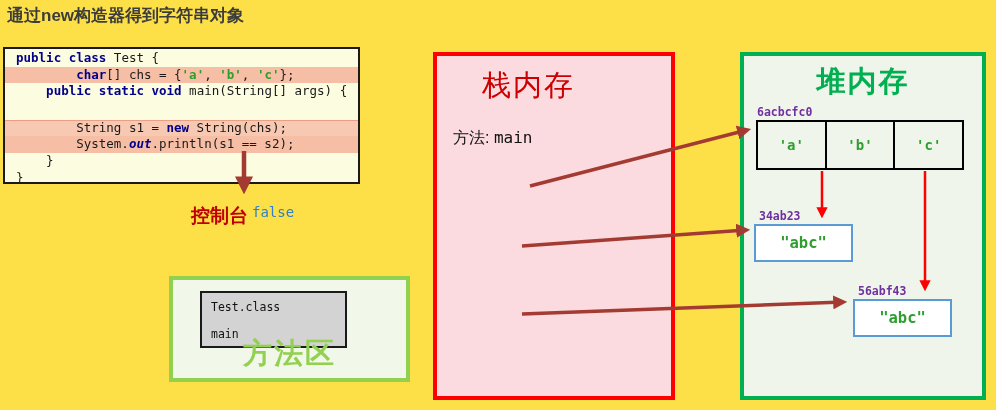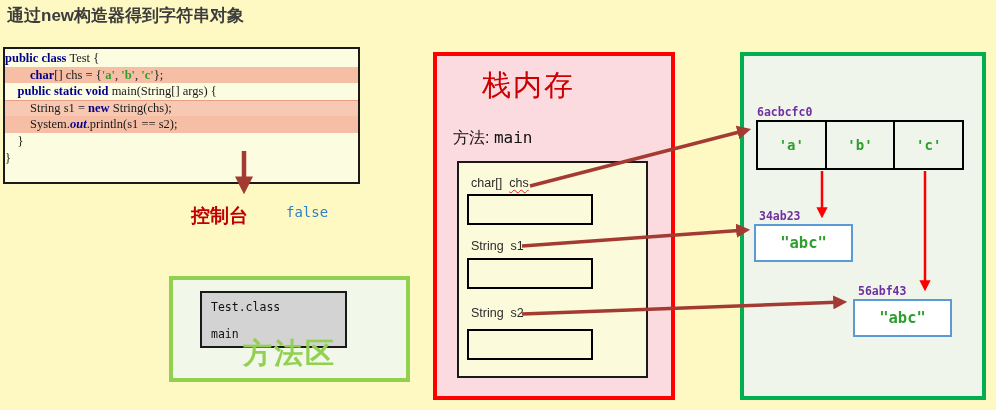--- a/index.html
+++ b/index.html
@@ -1,39 +1,39 @@
 <!DOCTYPE html>
 <html><head>
 <meta charset="utf-8">
 <style>
   html,body{margin:0;padding:0;background:#fff;}
-  .canvas{position:relative;width:996px;height:410px;background:#fef9c3;overflow:hidden;
+  .canvas{position:relative;width:996px;height:410px;background:#fde047;overflow:hidden;
           font-family:"Liberation Sans","DejaVu Sans",sans-serif;}
   .mono{font-family:"DejaVu Sans Mono","Liberation Mono",monospace;}
 
   
   .page-title{position:absolute;left:7px;top:4px;font-size:17px;font-weight:bold;color:#3c3c3c;}
 
   
   .code-box{position:absolute;left:3px;top:47px;width:357px;height:137px;box-sizing:border-box;
             background:#FCFCE1;border:2px solid #1a1a1a;
             font-family:"DejaVu Sans Mono","Liberation Mono",monospace;
             font-size:12.5px;line-height:16.6px;padding-top:1px;}
-  .code-line{white-space:pre;padding-left:0;color:#1a1a1a;font-family:Liberation Serif, serif;}
+  .code-line{white-space:pre;padding-left:11px;color:#1a1a1a;}
   .code-line.hl-dark{background:#F6BEA5;}
   .code-line.hl-light{background:#F8C9B2;}
-  .code-line.sep-b{box-shadow:0 1px 0 #EC9E85 inset;}
+  .code-line.sep-b{box-shadow:0 1px 0 #EC9E85 inset;margin-top:20px;}
   .tok-kw{color:#00008B;font-weight:bold;}
   .tok-p{color:#1a1a1a;}
   .tok-str{color:#2E9E2E;font-weight:bold;}
   .tok-out{color:#00008B;font-weight:bold;font-style:italic;}
 
   
   .console-label{position:absolute;left:191px;top:203px;font-size:19px;font-weight:bold;color:#C00000;}
-  .console-value{position:absolute;left:252px;top:204px;font-size:14px;color:#2E80C8;margin-left:34px;}
+  .console-value{position:absolute;left:252px;top:204px;font-size:14px;color:#2E80C8;}
 
   
   .method-box{position:absolute;left:169px;top:276px;width:241px;height:106px;box-sizing:border-box;
               border:4px solid #92D050;background:#F1F8EA;}
   .method-inner{position:absolute;left:27px;top:11px;width:147px;height:57px;box-sizing:border-box;
                 background:#D3D3D3;border:2px solid #1a1a1a;font-size:11.5px;color:#111;
                 padding:7px 0 0 9px;}
   .method-inner .line2{margin-top:13px;}
   .method-title{position:absolute;left:0;bottom:4px;width:100%;text-align:center;
                 font-size:29px;font-weight:bold;color:#92D050;letter-spacing:2px;}
@@ -97,40 +97,24 @@
     </div>
     <div class="method-title">方法区</div>
   </div>
 
   <div class="stack-box">
     <div class="stack-title">栈内存</div>
     <div class="stack-method">
       <span>方法:</span>
       <span class="mono">main</span>
     </div>
-    <div class="stack-frame">
-      <div class="slot-label" style="top:13px;">
-        <span>char[]</span>&nbsp;
-        <span class="wavy">chs</span>
-      </div>
-      <div class="slot-rect" style="top:31px;"></div>
-      <div class="slot-label" style="top:76px;">
-        <span>String</span>&nbsp;
-        <span>s1</span>
-      </div>
-      <div class="slot-rect" style="top:95px;"></div>
-      <div class="slot-label" style="top:143px;">
-        <span>String</span>&nbsp;
-        <span>s2</span>
-      </div>
-      <div class="slot-rect" style="top:166px;"></div>
-    </div>
   </div>
 
   <div class="heap-box">
+    <div class="heap-title">堆内存</div>
     <div class="addr" style="left:13px;top:49px;">6acbcfc0</div>
     <div class="heap-array">
       <div class="heap-cell">'a'</div>
       <div class="heap-cell">'b'</div>
       <div class="heap-cell">'c'</div>
     </div>
     <div class="addr" style="left:15px;top:153px;">34ab23</div>
     <div class="heap-obj" style="left:10px;top:168px;">"abc"</div>
     <div class="addr" style="left:114px;top:228px;">56abf43</div>
     <div class="heap-obj" style="left:109px;top:243px;">"abc"</div>

